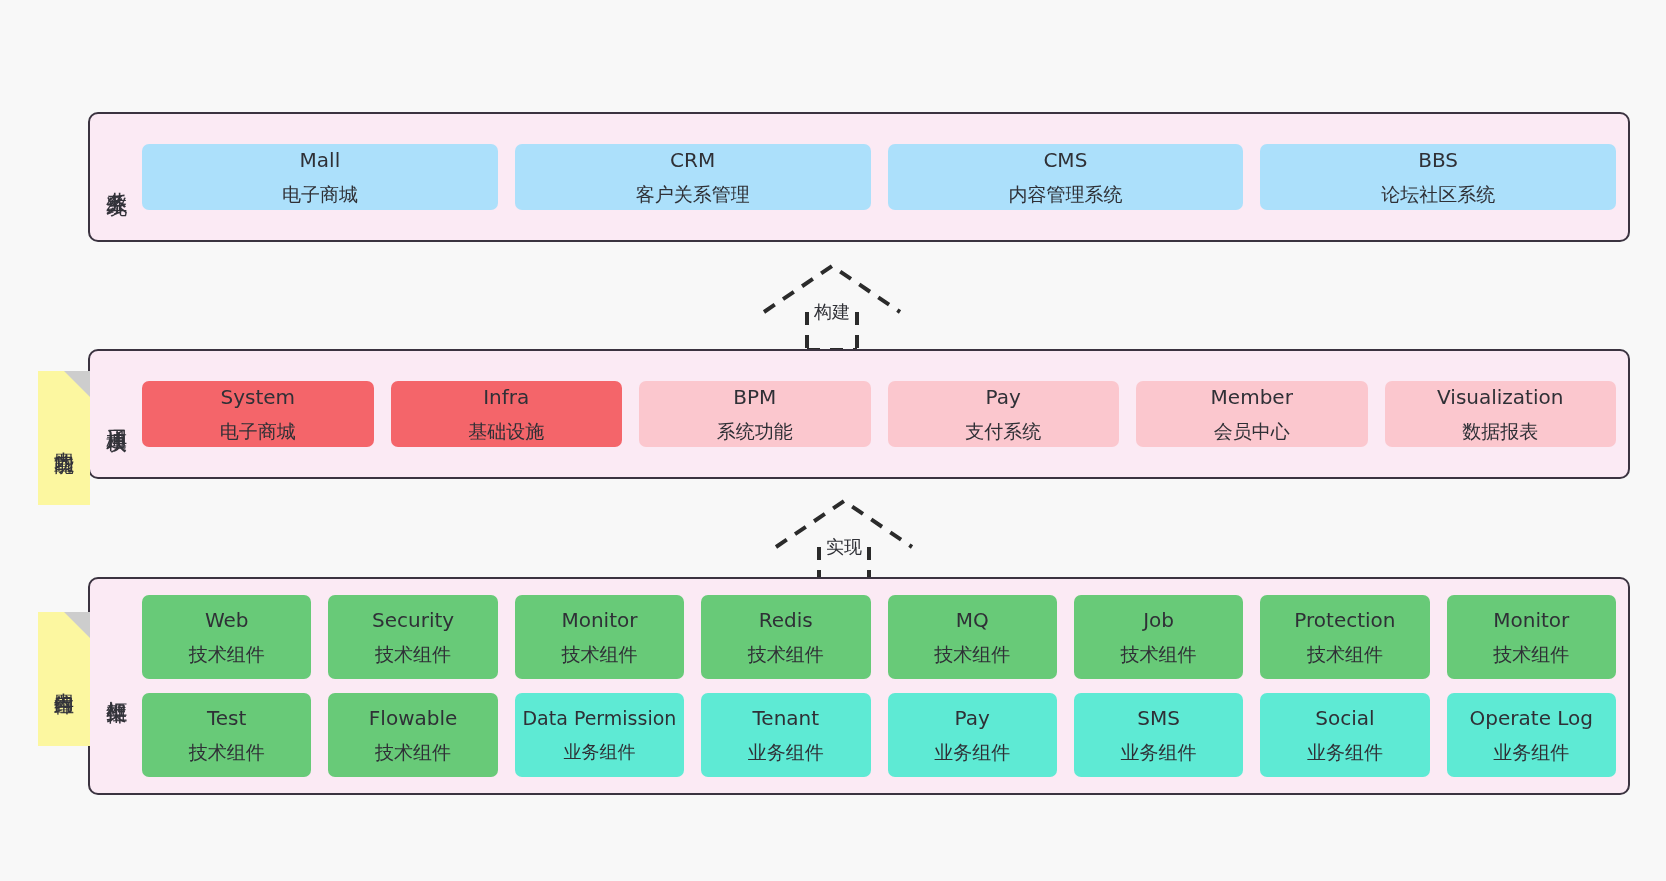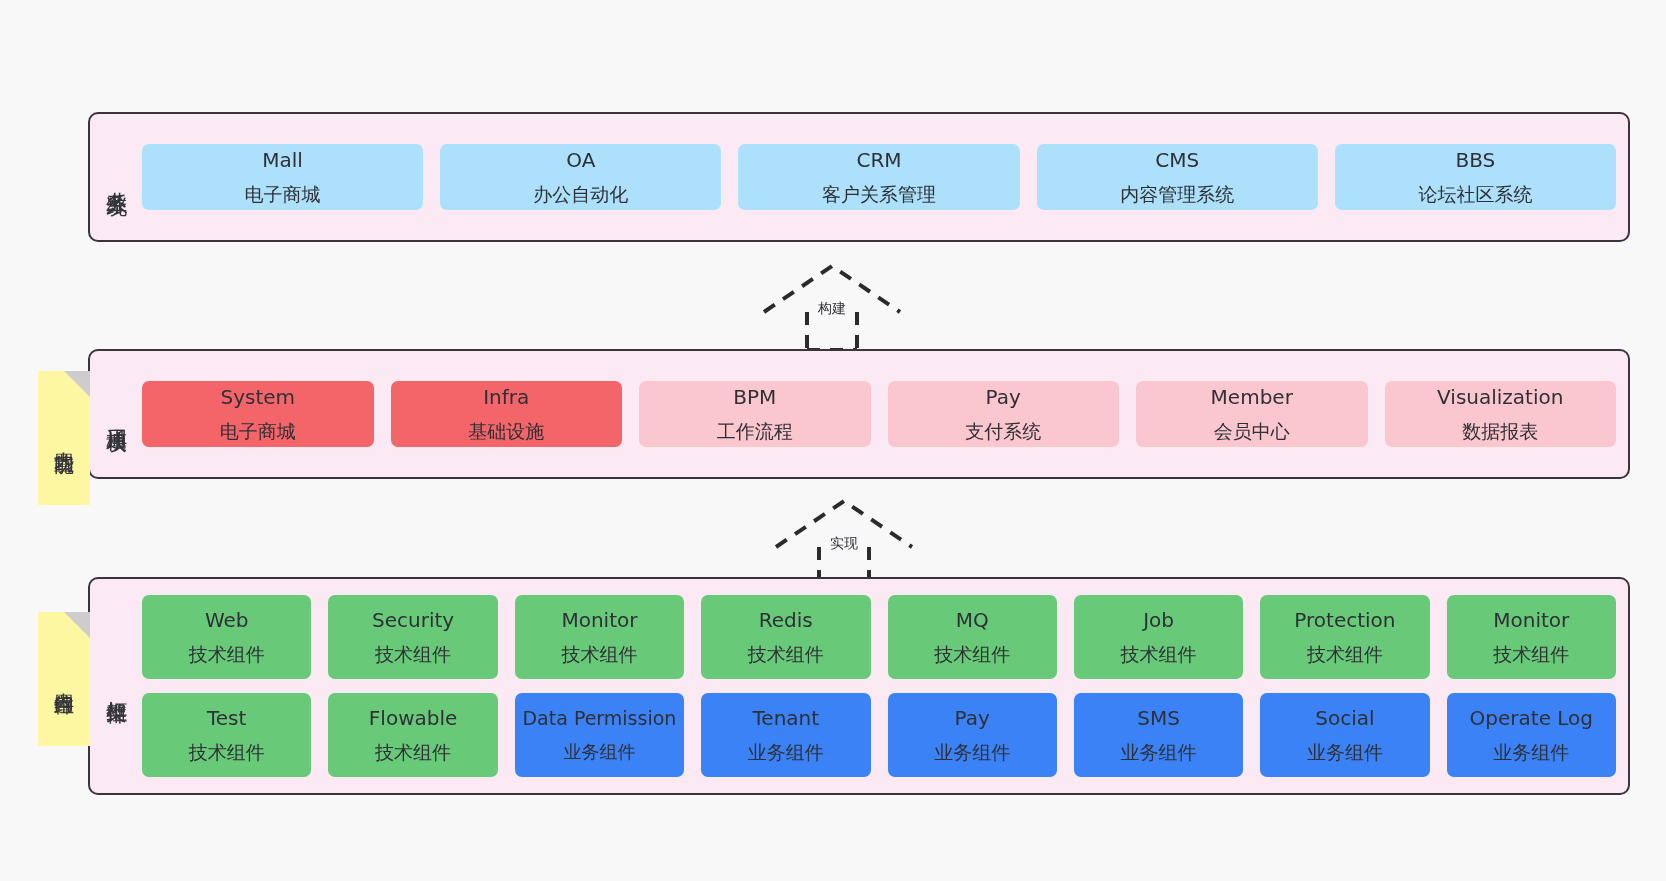--- a/index.html
+++ b/index.html
@@ -83,21 +83,21 @@
     line-height: 1.22;
     margin-top: 11px;
   }
   .box.compact .title { font-size: 19px; }
   .box.compact .sub  { font-size: 18px; }
 
   .blue        { background: #ace0fb; }
   .red         { background: #f4656a; }
   .pink        { background: #fbc7ce; }
   .green       { background: #68ca78; }
-  .green-light { background: #3b82f6; }
+  .green-light { background: #5eead4; }
 
   
   .sticky {
     position: absolute;
     background: #fcf7a0;
     display: flex;
     align-items: center;
     justify-content: center;
     color: #33333a;
     font-size: 20px;
@@ -124,43 +124,39 @@
   }
   .connector svg {
     display: block;
     overflow: visible;
   }
   .connector .conn-label {
     position: absolute;
     left: 50%;
     transform: translateX(-50%);
     top: 38px;
-    font-size: 14px;
+    font-size: 18px;
     color: #2f3036;
     background: transparent;
     padding: 0 2px;
     white-space: nowrap;
   }
 </style>
 </head>
 <body>
 
 <div class="canvas">
 
   <div class="layer" id="layer-business" style="left:88px; top:112px; width:1542px; height:130px;">
     <div class="layer-label">业务系统</div>
     <div class="layer-body">
       <div class="row">
         <div class="box blue">
           <span class="title">Mall</span>
           <span class="sub">电子商城</span>
-        </div>
-        <div class="box blue">
-          <span class="title">OA</span>
-          <span class="sub">办公自动化</span>
         </div>
         <div class="box blue">
           <span class="title">CRM</span>
           <span class="sub">客户关系管理</span>
         </div>
         <div class="box blue">
           <span class="title">CMS</span>
           <span class="sub">内容管理系统</span>
         </div>
         <div class="box blue">
@@ -188,21 +184,21 @@
         <div class="box red">
           <span class="title">System</span>
           <span class="sub">电子商城</span>
         </div>
         <div class="box red">
           <span class="title">Infra</span>
           <span class="sub">基础设施</span>
         </div>
         <div class="box pink">
           <span class="title">BPM</span>
-          <span class="sub">工作流程</span>
+          <span class="sub">系统功能</span>
         </div>
         <div class="box pink">
           <span class="title">Pay</span>
           <span class="sub">支付系统</span>
         </div>
         <div class="box pink">
           <span class="title">Member</span>
           <span class="sub">会员中心</span>
         </div>
         <div class="box pink">

